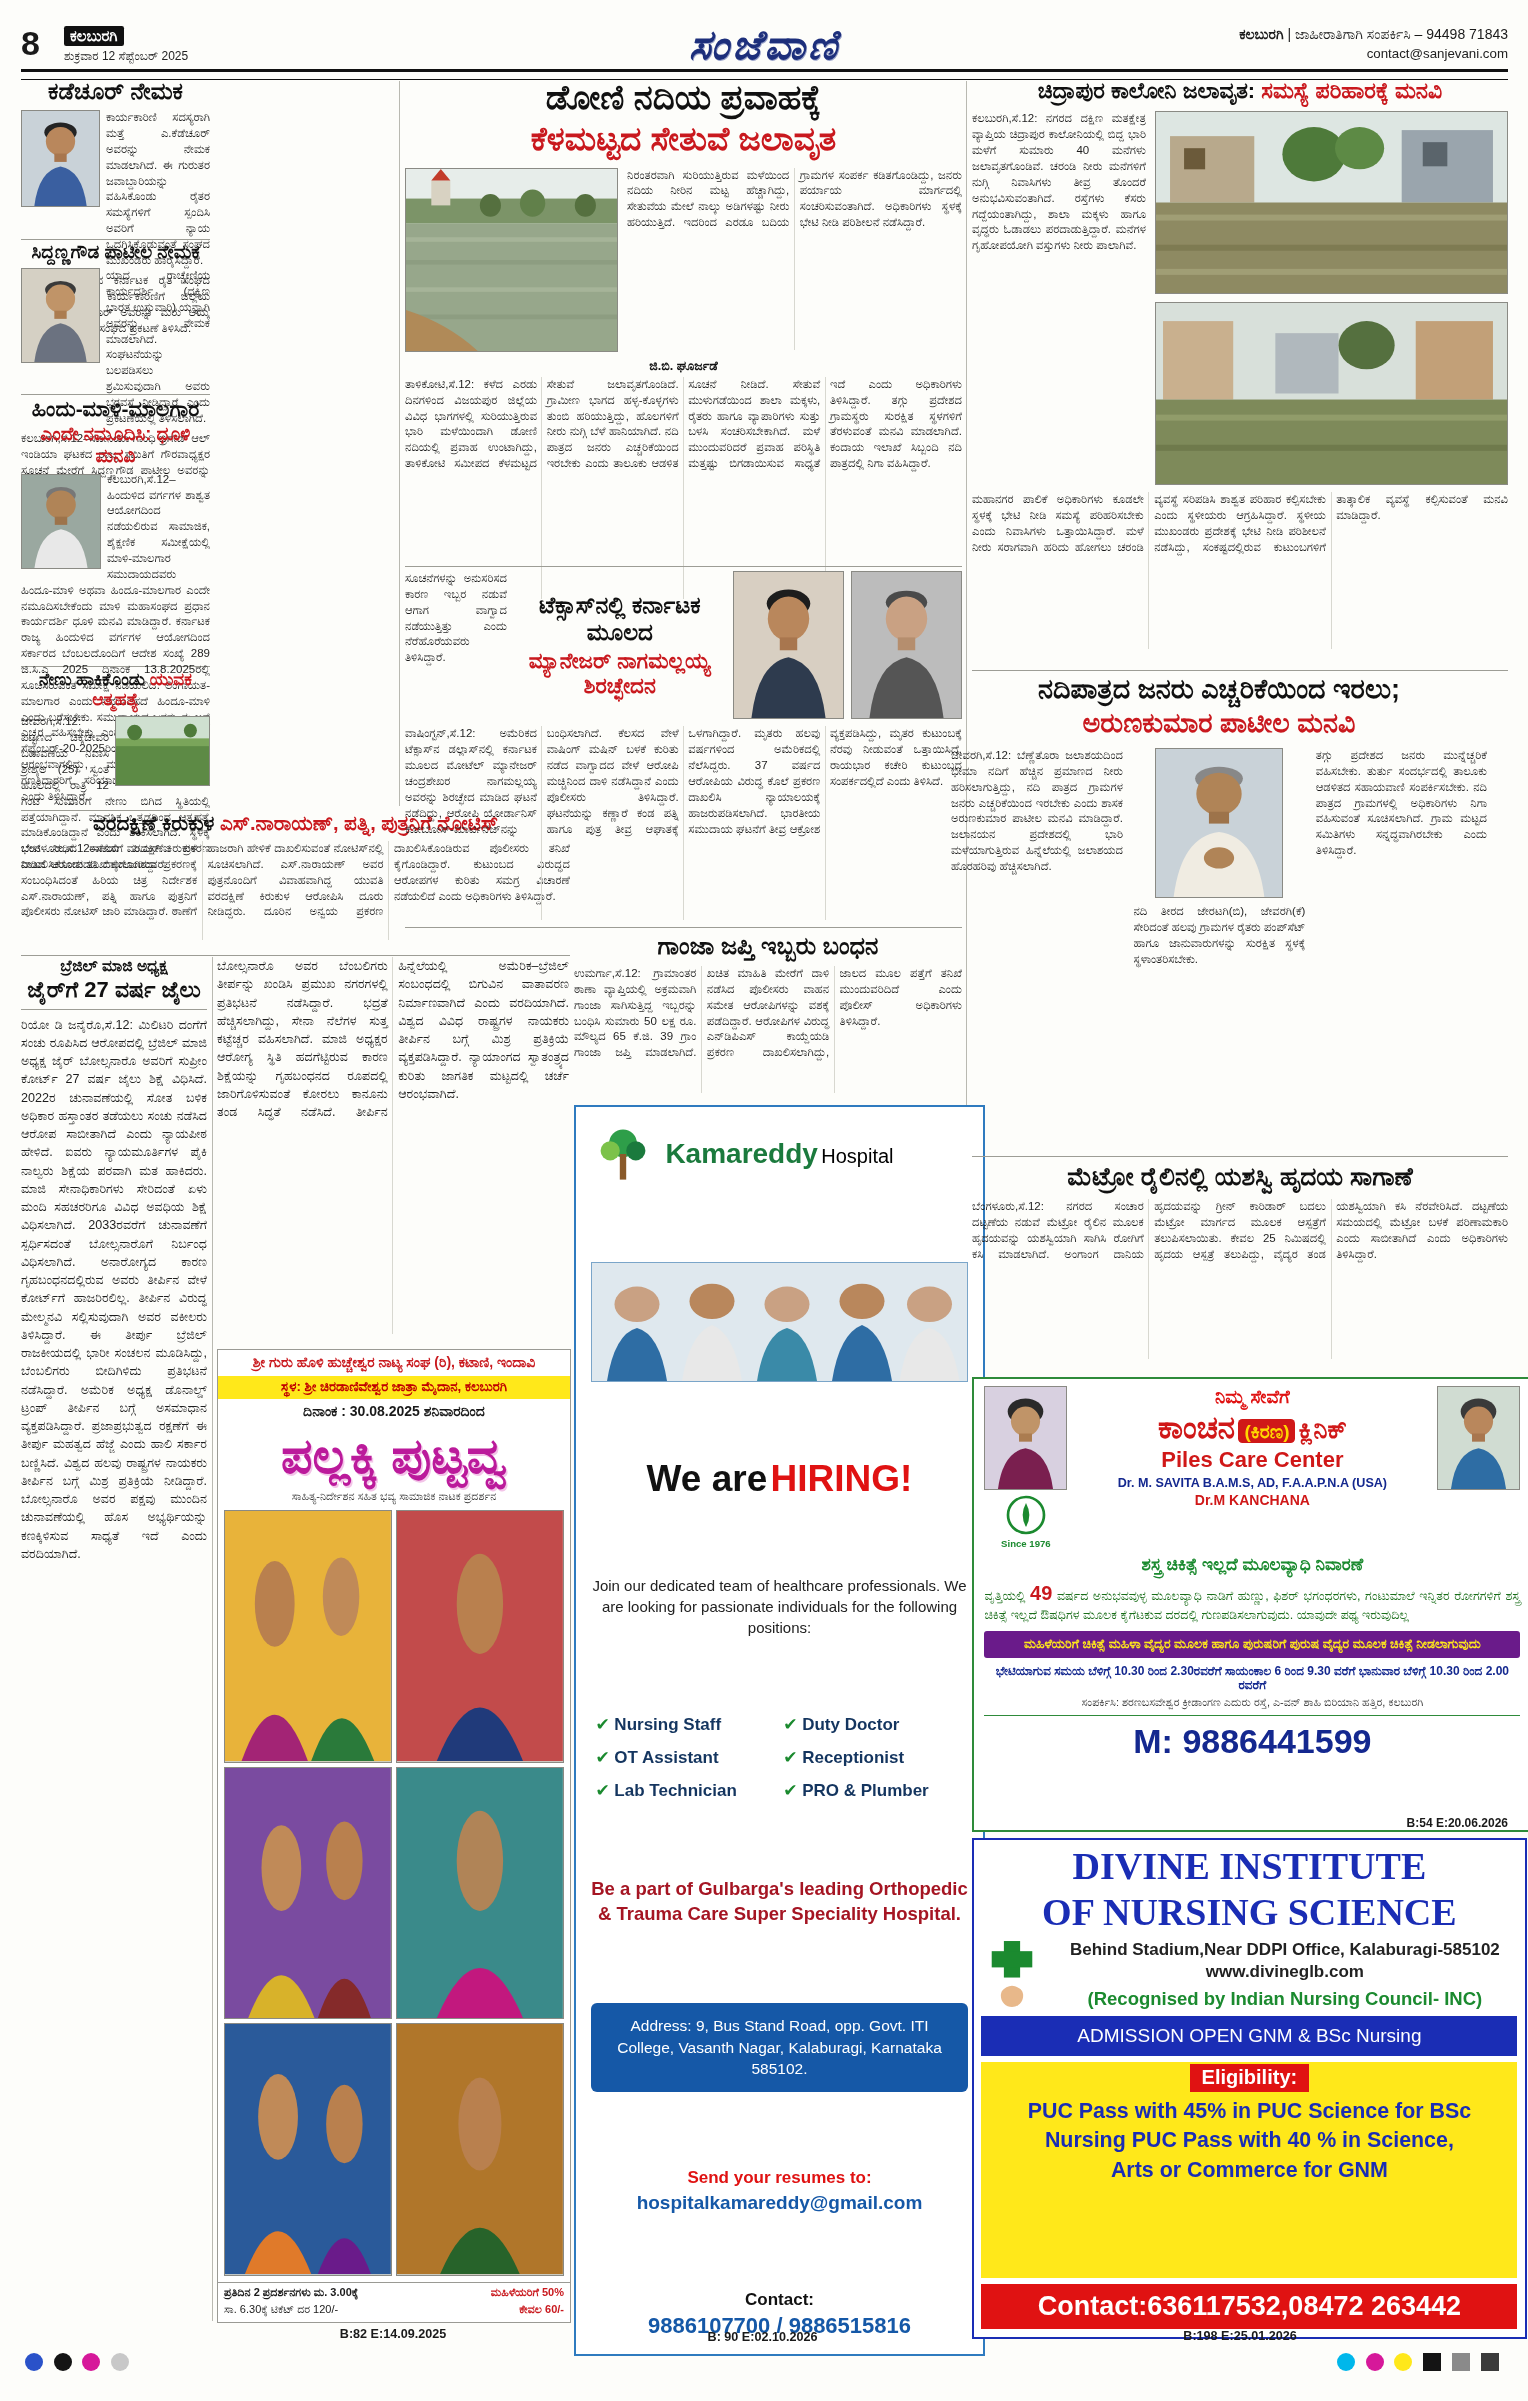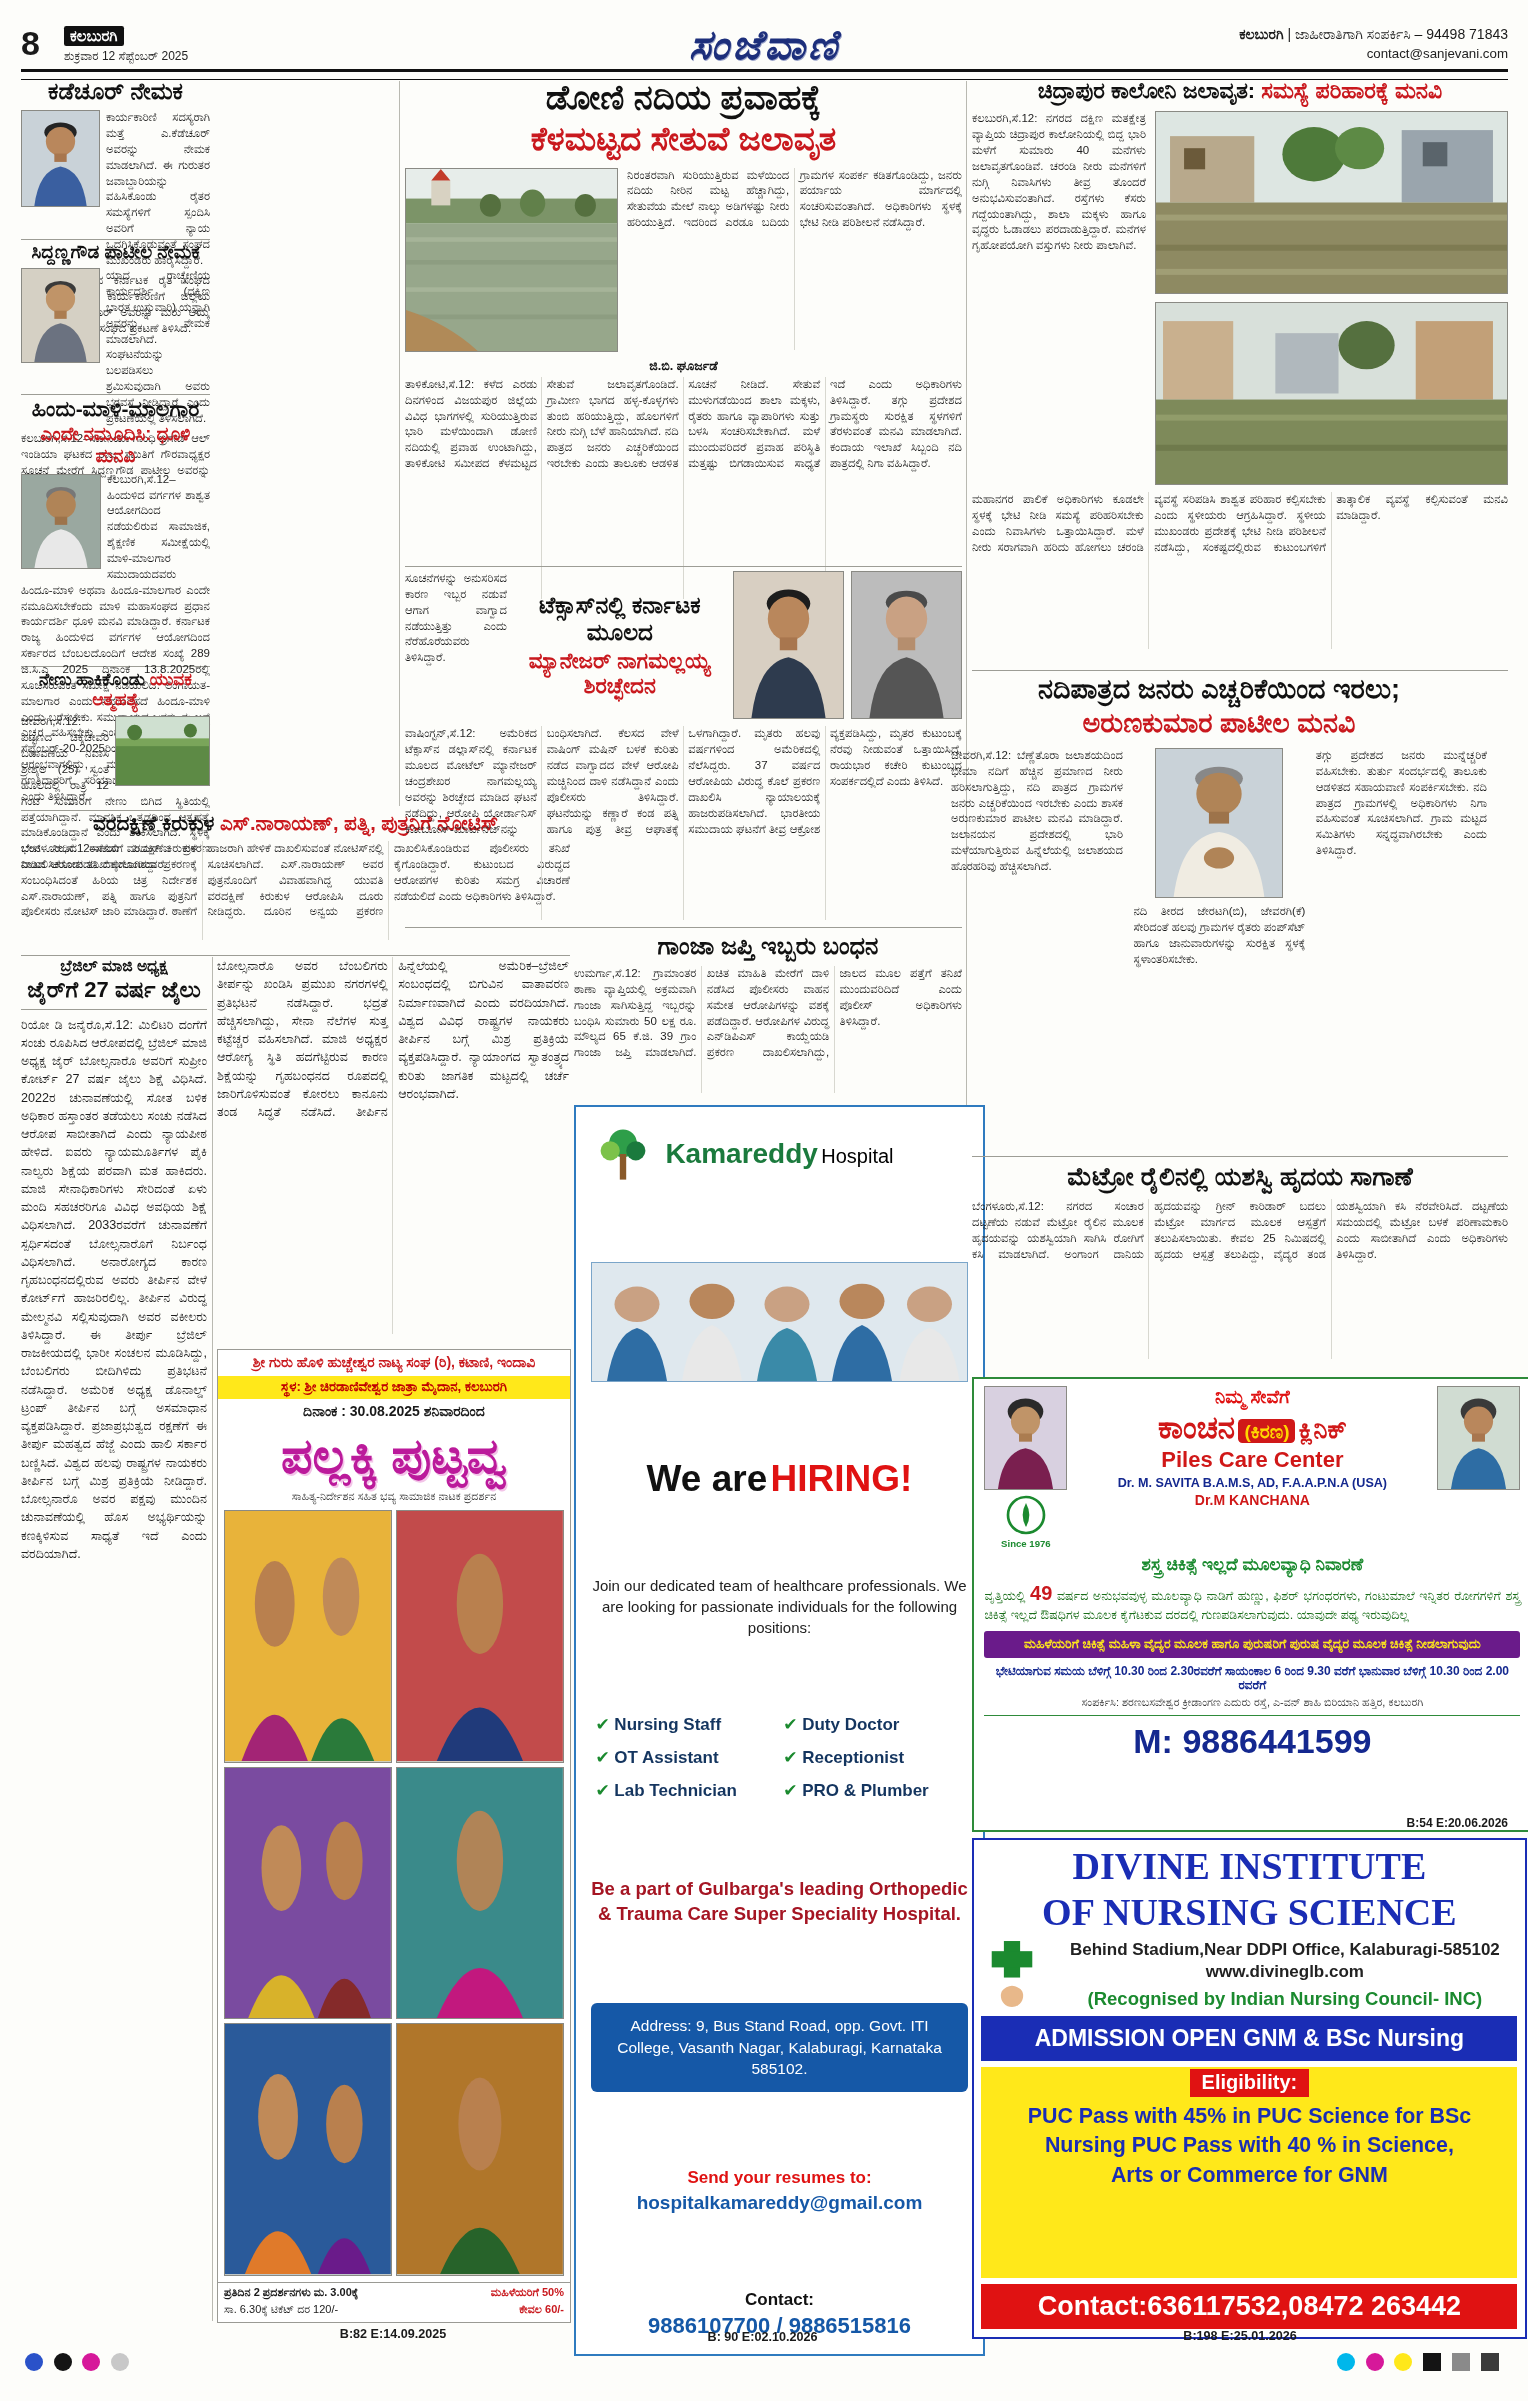--- a/index.html
+++ b/index.html
@@ -461,21 +461,21 @@
             <rect x="10" y="12" width="40" height="16" fill="#1b8a2f"></rect>
           <circle cx="30" cy="56" r="11" fill="#e8b88a"></circle>
           <path d="M19 52 Q30 40 41 52 L41 47 Q30 37 19 47 Z" fill="#ffffff"></path>
         </svg>
       </span>
       <div style="flex:1;text-align:center;">
         <div style="font-size:17px;font-weight:bold;color:#222;line-height:1.3;">Behind Stadium,Near DDPI Office, Kalaburagi-585102 www.divineglb.com</div>
         <div style="font-size:18.5px;font-weight:bold;color:#1b8a2f;margin-top:4.4px;">(Recognised by Indian Nursing Council- INC)</div>
       </div>
     </div>
-    <div style="background:#1a2db5;color:#fff;font-size:23px;font-weight:bold;text-align:center;padding:9px;">ADMISSION OPEN GNM &amp; BSc Nursing</div>
+    <div style="background:#1a2db5;color:#fff;font-size:19px;font-weight:normal;text-align:center;padding:9px;">ADMISSION OPEN GNM &amp; BSc Nursing</div>
     <div style="background:#ffe81a;padding:2px;flex:1;text-align:center;">
       <span style="background:#e01212;color:#fff;font-size:20px;font-weight:bold;padding:2.2px 12px;display:inline-block;">Eligibility:</span>
       <div style="font-size:21.4px;font-weight:bold;color:#1a2db5;margin-top:7.4px;">PUC Pass with 45% in PUC Science for BSc</div>
       <div style="font-size:21.4px;font-weight:bold;color:#1a2db5;margin-top:4.4px;">Nursing PUC Pass with 40 % in Science,</div>
       <div style="font-size:21.4px;font-weight:bold;color:#1a2db5;margin-top:4.4px;">Arts or Commerce for GNM</div>
     </div>
     <div style="background:#e01212;color:#fff;font-size:27px;font-weight:bold;text-align:center;padding:7.4px;">Contact:636117532,08472 263442</div>
   </div>
   <div class="abs" style="left:972px;top:2329px;width:536px;text-align:center;font-size:12.6px;font-weight:bold;">B:198 E:25.01.2026</div>
 

